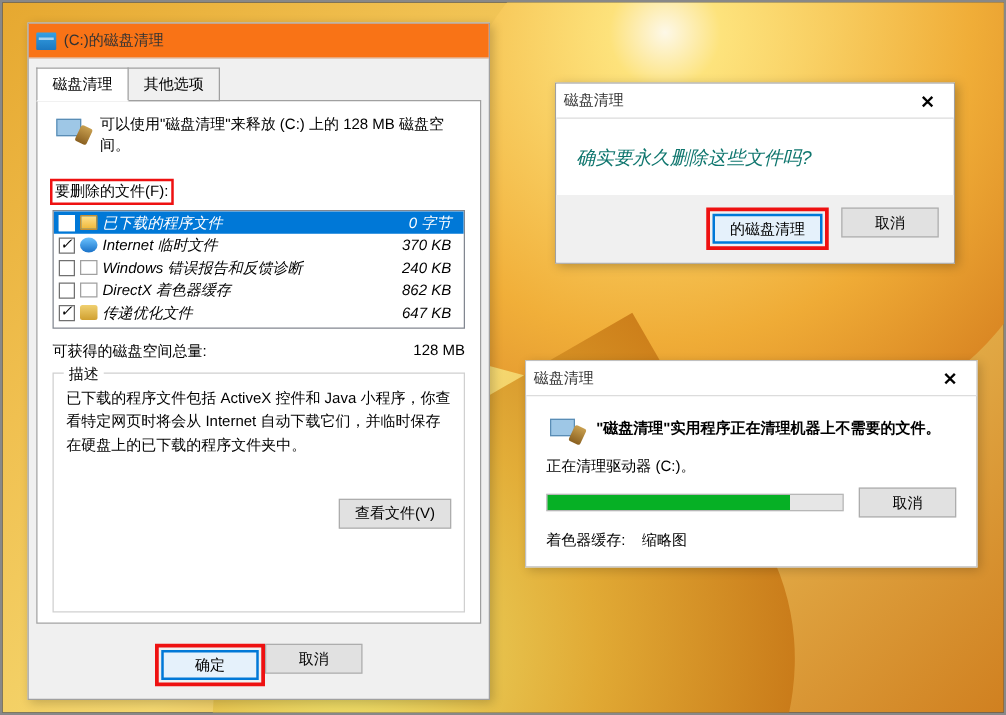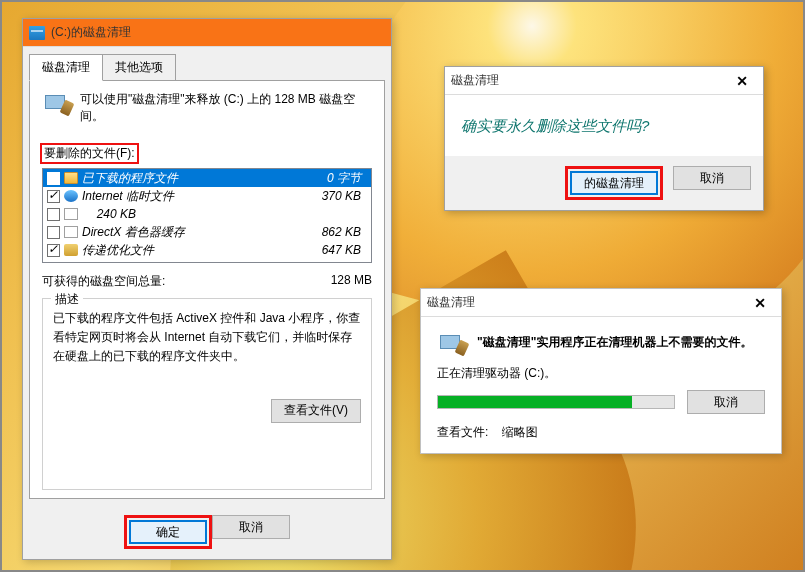--- a/index.html
+++ b/index.html
@@ -335,20 +335,21 @@
           </div>
           <div class="file-row">
             <span class="cb checked"></span>
             <span class="file-icon ie"></span>
             <span class="fname">Internet 临时文件</span>
             <span class="fsize">370 KB</span>
           </div>
           <div class="file-row">
             <span class="cb"></span>
             <span class="file-icon doc"></span>
+            <span class="fname">Windows 错误报告和反馈诊断</span>
             <span class="fsize">240 KB</span>
           </div>
           <div class="file-row">
             <span class="cb"></span>
             <span class="file-icon doc"></span>
             <span class="fname">DirectX 着色器缓存</span>
             <span class="fsize">862 KB</span>
           </div>
           <div class="file-row">
             <span class="cb checked"></span>
@@ -408,19 +409,19 @@
       <span>"磁盘清理"实用程序正在清理机器上不需要的文件。</span>
     </div>
     <div class="prog-section">正在清理驱动器 (C:)。</div>
     <div class="progress-bar-row">
       <div class="progress-bar">
         <div class="progress-fill"></div>
       </div>
       <span class="btn">取消</span>
     </div>
     <div class="status-row">
-      <span>查看文件:</span>
+      <span>着色器缓存:</span>
       &nbsp;&nbsp;
       <span>缩略图</span>
     </div>
   </div>
 
 </div>
 
 </body></html>

